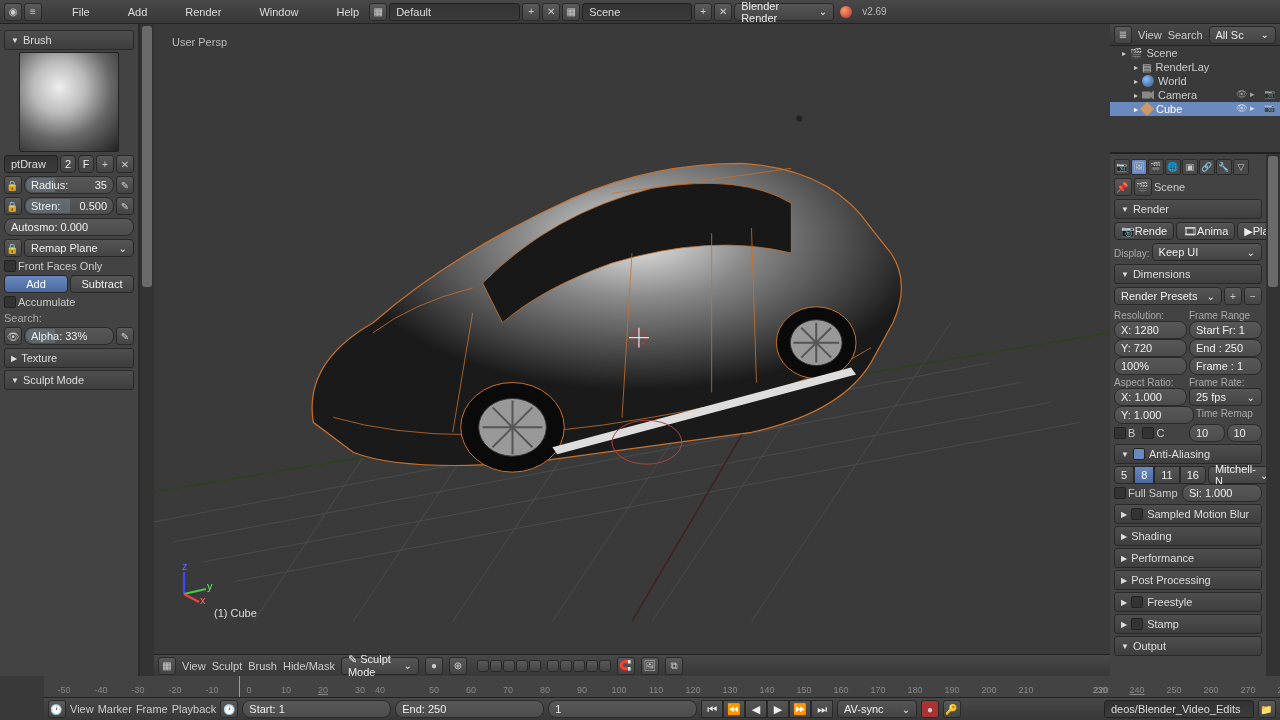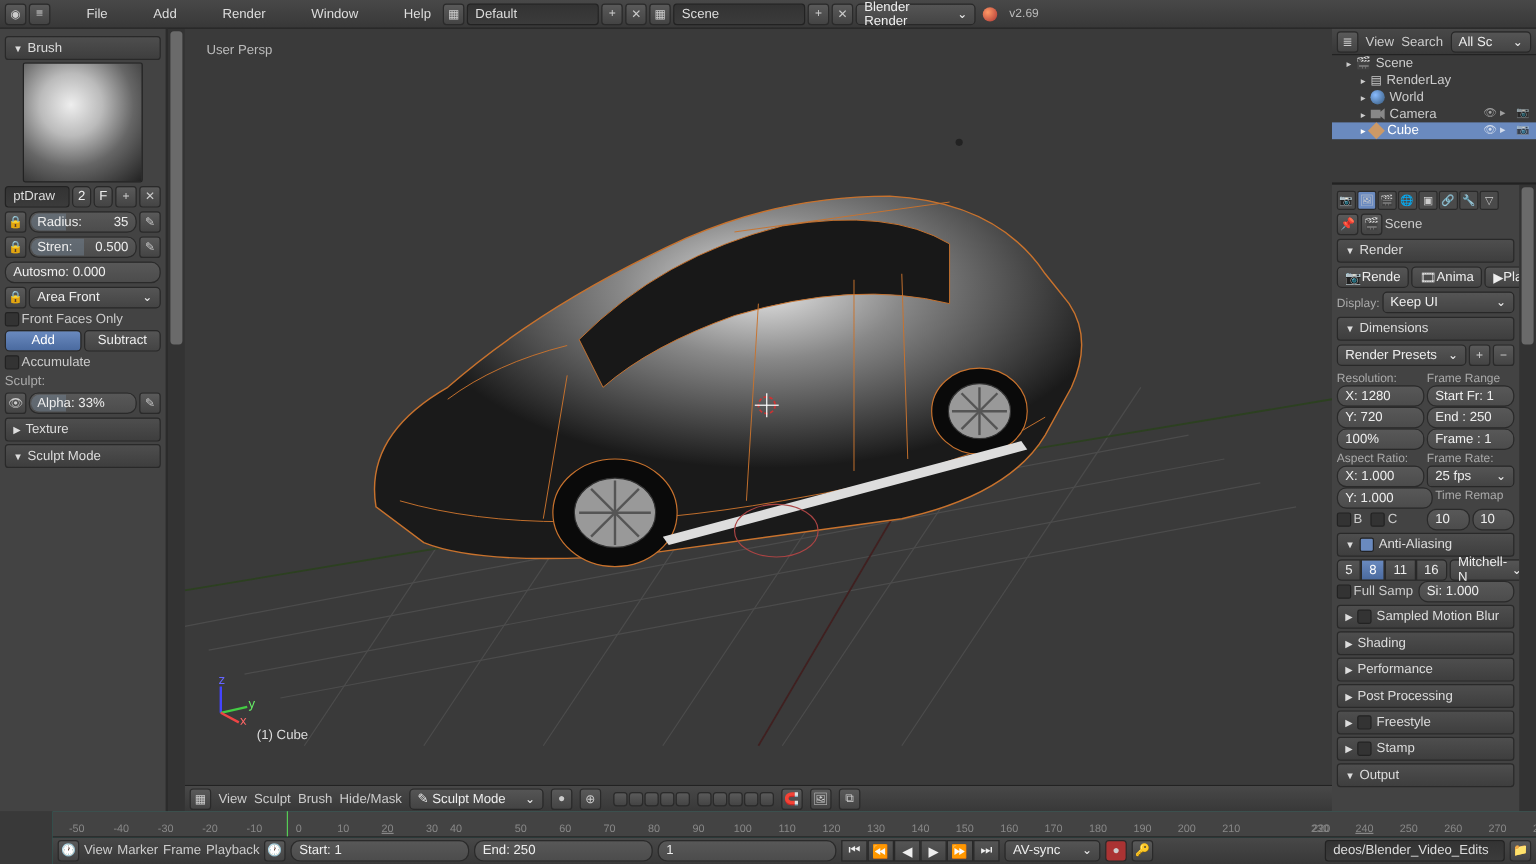--- a/index.html
+++ b/index.html
@@ -71,21 +71,21 @@
 
 <div class="topbar">
   <div class="ico-btn">◉</div>
   <div class="ico-btn">≡</div>
   <div class="menu-item">File</div>
   <div class="menu-item">Add</div>
   <div class="menu-item">Render</div>
   <div class="menu-item">Window</div>
   <div class="menu-item">Help</div>
   <div class="ico-btn">▦</div>
-  <div class="field" style="width:110px">Default</div>
+  <div class="field" style="width:131px">Default</div>
   <div class="ico-btn">+</div>
   <div class="ico-btn">✕</div>
   <div class="ico-btn">▦</div>
   <div class="field" style="width:110px">Scene</div>
   <div class="ico-btn">+</div>
   <div class="ico-btn">✕</div>
   <div class="dropdown" style="width:100px">Blender Render</div>
   <div class="pin" style="margin:0 4px"></div>
   <div class="stat">v2.69</div>
 </div>
@@ -120,35 +120,35 @@
             </div>
         <div class="ico-btn">✎</div>
       </div>
       <div class="row">
             <div class="numfield">
               <span>Autosmo: 0.000</span>
             </div>
           </div>
       <div class="row">
         <div class="ico-btn">🔒</div>
-        <div class="dropdown" style="flex:1">Area Front</div>
+        <div class="dropdown" style="flex:1">Remap Plane</div>
       </div>
       <div class="row">
             <span class="checkbox"></span>
             <span>Front Faces Only</span>
           </div>
       <div class="row">
         <div class="btn blue" style="flex:1">Add</div>
         <div class="btn" style="flex:1">Subtract</div>
       </div>
       <div class="row">
             <span class="checkbox"></span>
             <span>Accumulate</span>
           </div>
-      <div style="color:#aaa; margin-top:4px">Sculpt:</div>
+      <div style="color:#aaa; margin-top:4px">Search:</div>
       <div class="row">
         <div class="ico-btn">👁</div>
         <div class="numfield third">
               <span>Alpha: 33%</span>
             </div>
         <div class="ico-btn">✎</div>
       </div>
       <div class="panel-header collapsed">Texture</div>
       <div class="panel-header">Sculpt Mode</div>
     </div>
@@ -244,21 +244,21 @@
           </svg>
       </div>
     </div>
 
     <div class="bottom-editor-header">
       <div class="ico-btn">▦</div>
       <div class="menu-item">View</div>
       <div class="menu-item">Sculpt</div>
       <div class="menu-item">Brush</div>
       <div class="menu-item">Hide/Mask</div>
-      <div class="dropdown" style="width:112px">
+      <div class="dropdown" style="width:78px">
           <span>✎ <span>Sculpt Mode</span></span>
         </div>
       <div class="ico-btn">●</div>
       <div class="ico-btn">⊕</div>
       <div style="display:flex; gap:1px; margin-left:4px">
         <div class="ico-btn" style="width:12px;height:12px"></div>
           <div class="ico-btn" style="width:12px;height:12px"></div>
           <div class="ico-btn" style="width:12px;height:12px"></div>
           <div class="ico-btn" style="width:12px;height:12px"></div>
           <div class="ico-btn" style="width:12px;height:12px"></div>

